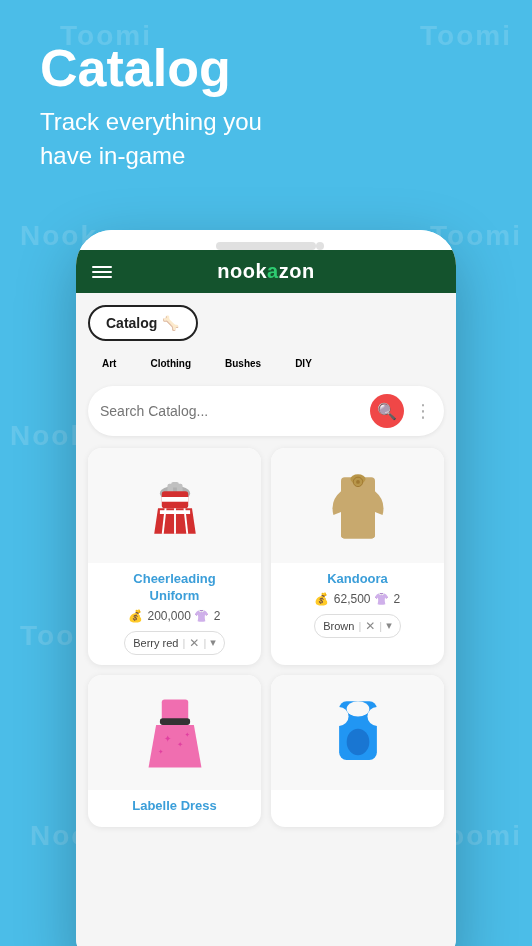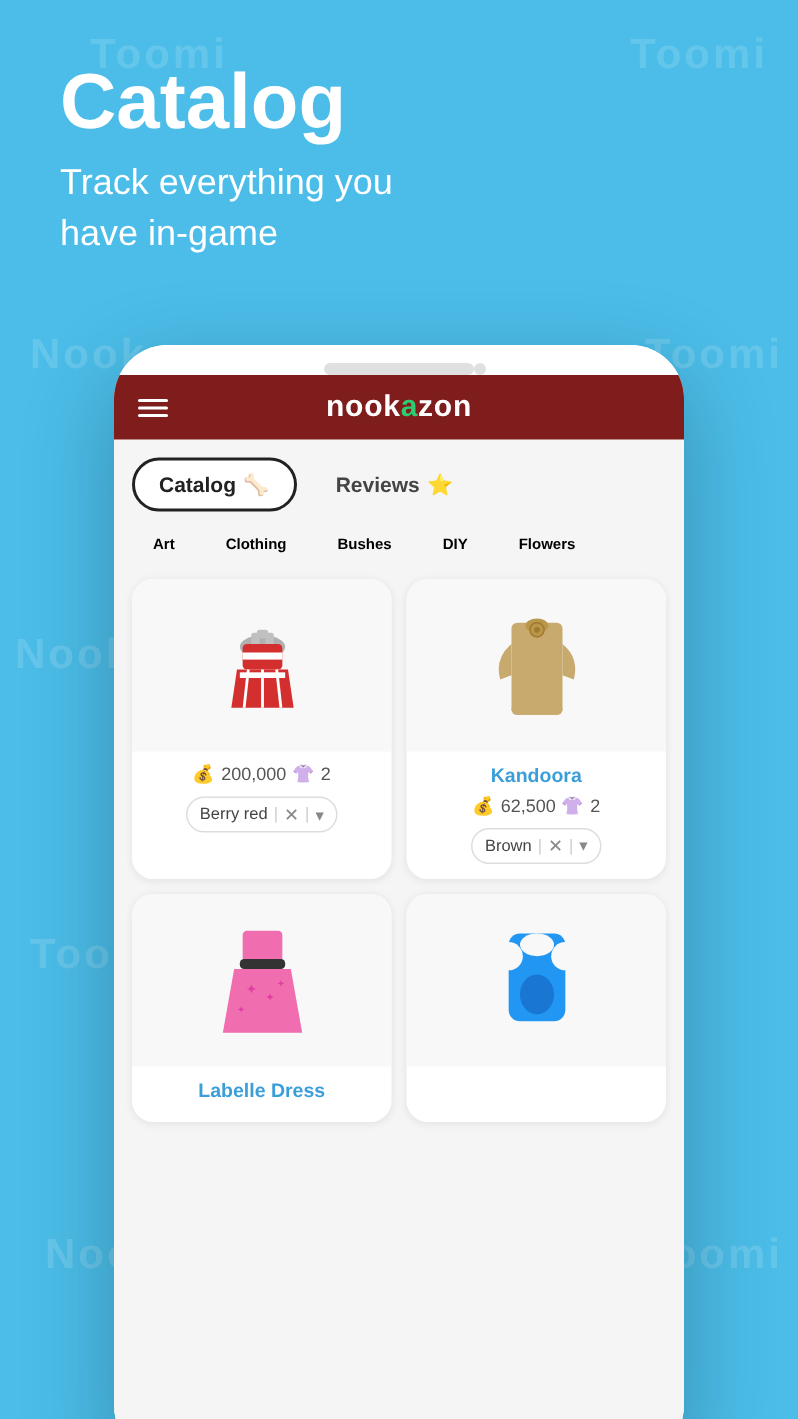--- a/index.html
+++ b/index.html
@@ -91,21 +91,21 @@
       top: 50%;
       transform: translateY(-50%);
       width: 8px;
       height: 8px;
       background: #e0e0e0;
       border-radius: 50%;
     }
 
     
     .app-header {
-      background: #7f1d1d;
+      background: #14532d;
       padding: 10px 16px;
       display: flex;
       align-items: center;
       justify-content: center;
       position: relative;
     }
     .app-header-menu {
       position: absolute;
       left: 16px;
       display: flex;
@@ -338,34 +338,36 @@
     </div>
   </div>
 
   <div class="app-content">
 
     <div class="tabs-row">
       <div class="tab active">
         <span>Catalog</span>
         <span>🦴</span>
       </div>
-      <div class="tab inactive">
-        <span>Reviews</span>
-        <span>⭐</span>
-      </div>
     </div>
 
     <div class="filter-row">
       <div class="filter-pill">Art</div>
       <div class="filter-pill">Clothing</div>
       <div class="filter-pill">Bushes</div>
       <div class="filter-pill">DIY</div>
-      <div class="filter-pill">Flowers</div>
-    </div>
-
+    </div>
+
+    <div class="search-row">
+      <input class="search-input" type="text" placeholder="Search Catalog..." style="">
+      <div class="search-btn">
+        <span>🔍</span>
+      </div>
+      <span class="search-more">⋮</span>
+    </div>
 
     <div class="product-grid">
 
       <div class="product-card">
         <div class="product-image">
           <svg class="cheer-img" viewBox="0 0 80 90">
 
             <ellipse cx="40" cy="32" rx="16" ry="8" fill="#b0b0b0"></ellipse>
 
             <rect x="32" y="22" width="6" height="14" fill="#c0c0c0" rx="2"></rect>
@@ -379,20 +381,21 @@
 
             <rect x="24" y="50" width="32" height="4" fill="white"></rect>
             <line x1="30" y1="48" x2="27" y2="75" stroke="white" stroke-width="2"></line>
             <line x1="40" y1="48" x2="40" y2="75" stroke="white" stroke-width="2"></line>
             <line x1="50" y1="48" x2="53" y2="75" stroke="white" stroke-width="2"></line>
 
             <rect x="36" y="20" width="8" height="6" fill="#c0c0c0" rx="2"></rect>
           </svg>
         </div>
         <div class="product-info">
+          <div class="product-name">Cheerleading<br>Uniform</div>
           <div class="product-price">
             <span>💰</span>
             <span>200,000</span>
             <span>👚</span>
             <span>2</span>
           </div>
           <div class="color-tag-row">
             <div class="color-tag">
               <span>Berry red</span>
               <span class="tag-divider">|</span>

